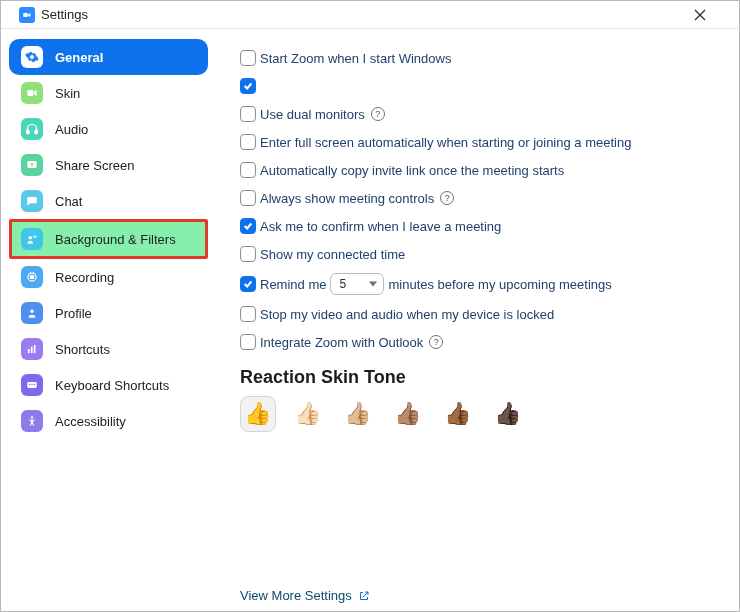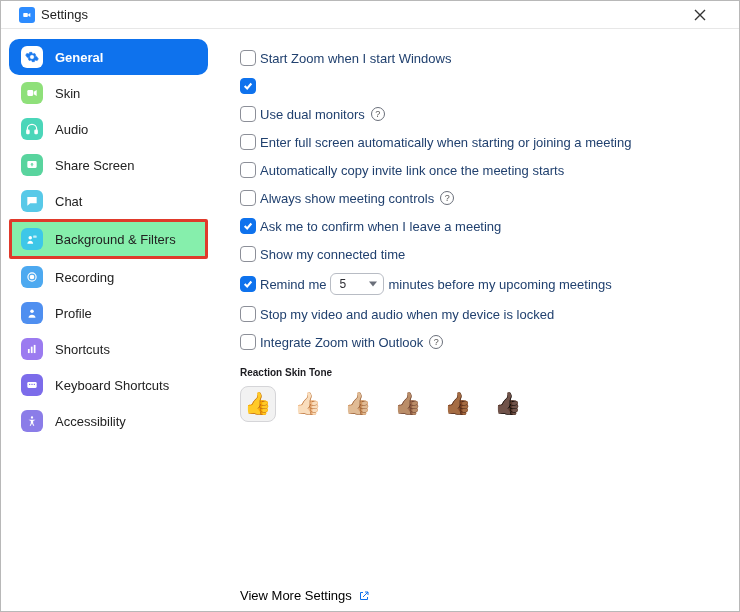--- a/index.html
+++ b/index.html
@@ -133,36 +133,36 @@
     font-size: 12px; color: #2d2d33;
     display: inline-flex; align-items: center; position: relative;
     cursor: pointer;
   }
   .select::after {
     content: ""; position: absolute; right: 6px; top: 50%;
     width: 0; height: 0; border-left: 4px solid transparent; border-right: 4px solid transparent;
     border-top: 5px solid #6a6f7a; transform: translateY(-50%);
   }
   .section-title {
-    font-weight: 700; color: #1c1c21; margin-top: 16px; font-size: 10px;
+    font-weight: 700; color: #1c1c21; margin-top: 16px; font-size: 18px;
   }
   .tones { display: flex; gap: 14px; margin-top: 8px; }
   .tone {
     width: 36px; height: 36px; border-radius: 8px;
     display: flex; align-items: center; justify-content: center;
     font-size: 22px; cursor: pointer;
   }
   .tone.selected { background: #f2f2f2; border: 1px solid #d5d5d8; }
 
   .footer {
     margin-top: auto;
     padding-top: 12px;
   }
   .viewmore {
-    color: #000000; font-size: 13px; cursor: pointer;
+    color: #0c4a6e; font-size: 13px; cursor: pointer;
     display: inline-flex; align-items: center; gap: 6px;
   }
 </style>
 </head>
 <body>
 
 <div class="window">
 
   <div class="titlebar">
     <div class="appicon">

